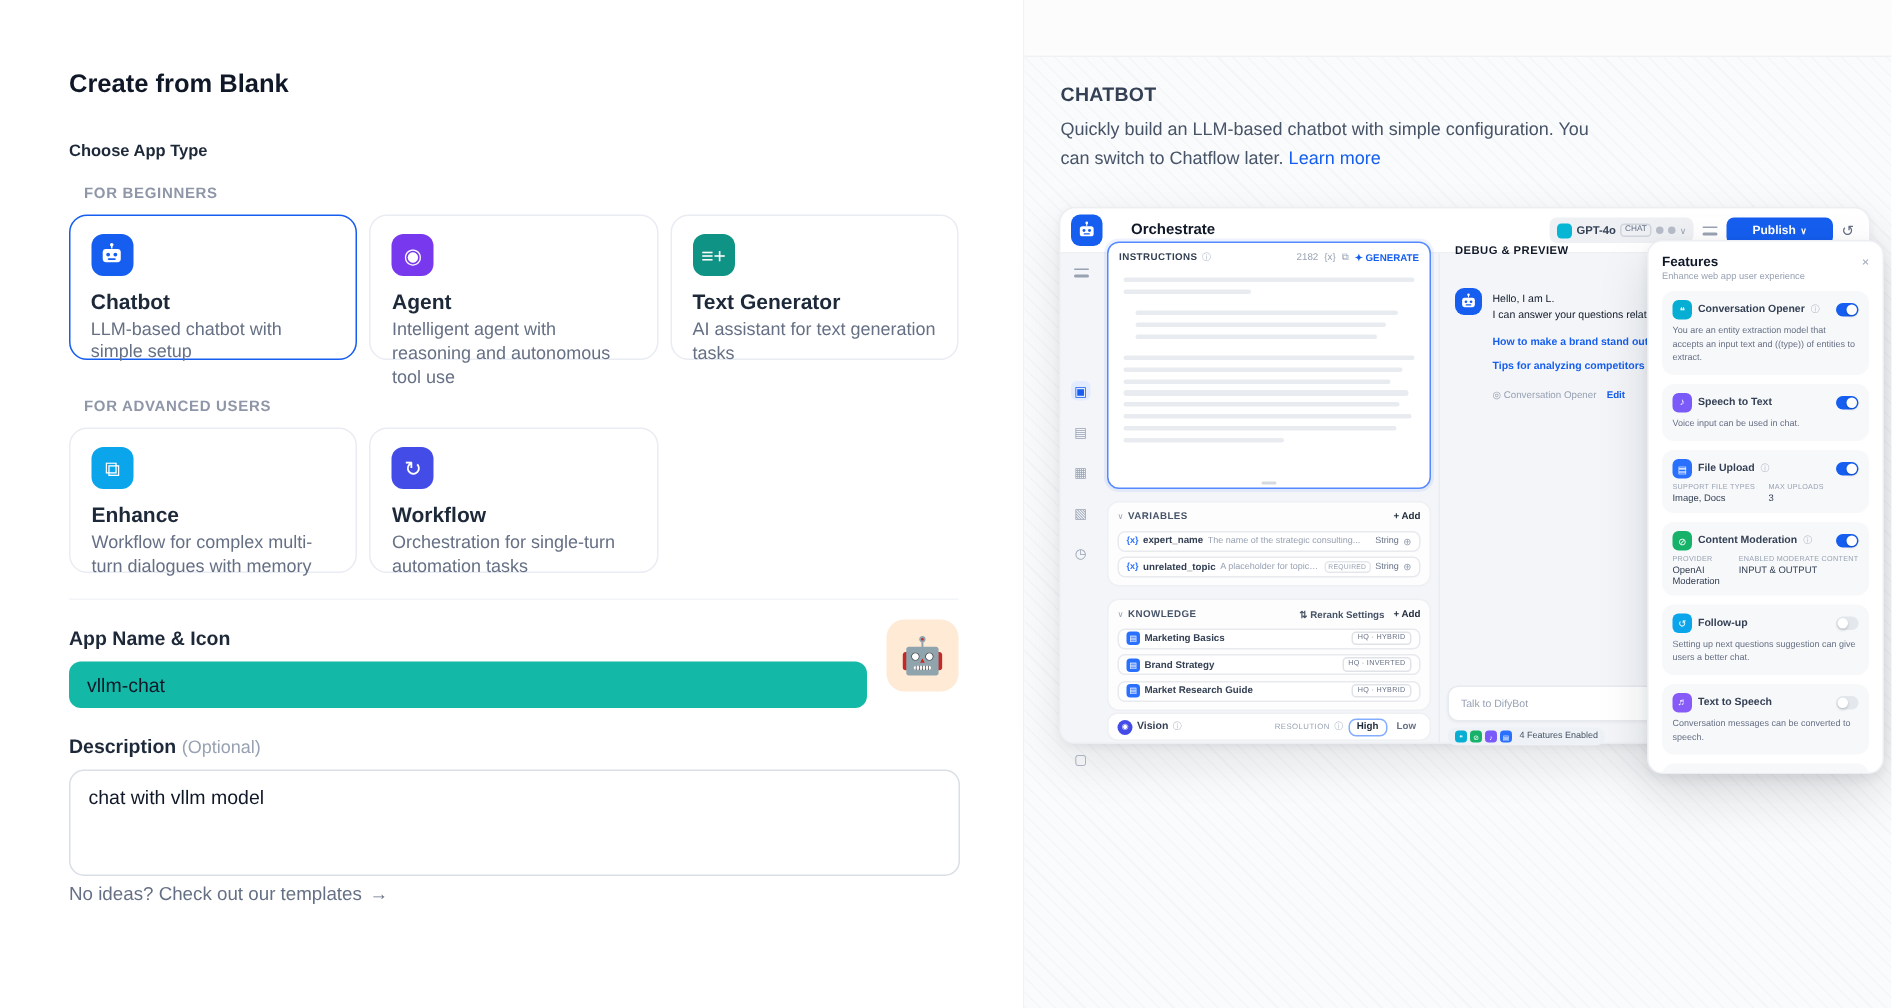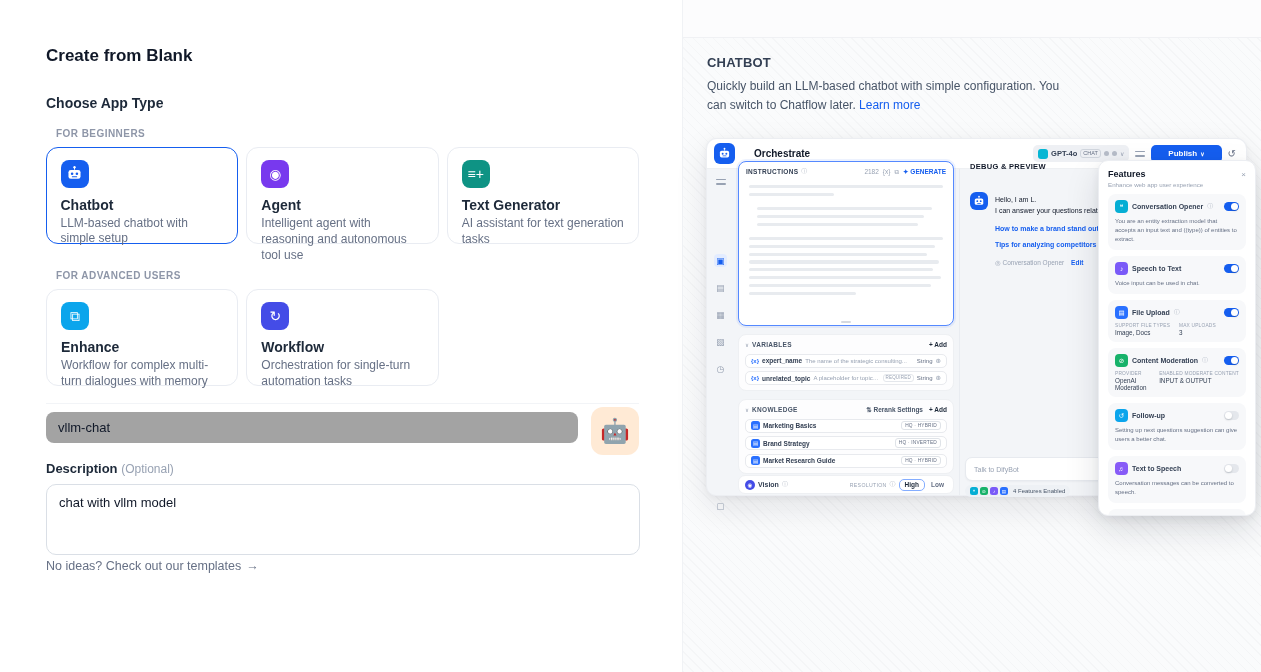--- a/index.html
+++ b/index.html
@@ -4,21 +4,21 @@
 <style>
   * { margin:0; padding:0; box-sizing:border-box; }
   html,body { width:1261px; height:672px; overflow:hidden; background:#fff;
     font-family:"Liberation Sans", sans-serif; color:#101828; }
   .app { position:relative; width:1261px; height:672px; display:flex; }
 
   
   .left-panel { width:683px; height:672px; background:#fff; border-right:1px solid #f0f2f5;
     padding:46px 43px 0 46px; }
   .page-title { font-size:17px; font-weight:700; color:#101828; }
-  .choose-label { margin-top:29px; font-size:14px; font-weight:700; color:#1d2939; }
+  .choose-label { margin-top:29px; font-size:11px; font-weight:700; color:#1d2939; }
   .micro-label { margin-top:17px; font-size:10px; font-weight:600; letter-spacing:.45px;
     color:#8e96a8;margin-left:10px; }
   .cards-row { margin-top:8px; display:flex; gap:8px; }
   .type-card { width:calc((100% - 16px)/3); height:97px; background:#fff; border:1px solid #e9ecf2;
     border-radius:12px; padding:12px 14px; cursor:pointer; }
   .type-card.selected { border:1.5px solid #155eef; padding:11.5px 13.5px; }
   .type-icon { width:28px; height:28px; border-radius:8px; display:flex; align-items:center;
     justify-content:center; color:#fff; font-size:14px; line-height:1; }
   .ti-chatbot { background:#155eef; }
   .ti-agent { background:#7839ee; }
@@ -26,21 +26,21 @@
   .ti-chatflow { background:#0ba5ec; }
   .ti-workflow { background:#444ce7; }
   .type-name { margin-top:9px; font-size:14px; font-weight:700; color:#1d2939; }
   .type-desc { margin-top:3px; font-size:12px; line-height:1.32; color:#667085; }
   .adv-gap { margin-top:26px; }
   .divider { margin-top:17px; border-top:1px solid #f2f4f7; }
   .field-label { margin-top:18px; font-size:13px; font-weight:700; color:#1d2939; }
   .optional { font-weight:400; color:#98a2b3; font-size:12px; }
   .name-section { position:relative; }
   .name-row { margin-top:8px; }
-  .name-input { width:532px; height:31px; background:#a3a3a3; border:none; outline:none;
+  .name-input { width:532px; height:31px; background:#14b8a6; border:none; outline:none;
     border-radius:8px; padding:0 12px; font-size:13px; color:#101828;
     font-family:"Liberation Sans",sans-serif; }
   .app-icon-btn { position:absolute; top:-5px; right:0; width:48px; height:48px;
     background:#ffead5; border-radius:12px; display:flex; align-items:center;
     justify-content:center; font-size:24px; cursor:pointer; }
   .desc-textarea { margin-top:8px; width:594px; height:71px; border:1px solid #dadfe6;
     border-radius:10px; padding:10px 12px; font-size:13px; color:#101828; resize:none;
     outline:none; font-family:"Liberation Sans",sans-serif; background:#fff; }
   .left-footer { display:flex; align-items:center; }
   .templates-link { font-size:12.5px; color:#667085; cursor:pointer; display:flex;
@@ -255,20 +255,21 @@
       <div class="type-card">
         <div class="type-icon ti-workflow">↻</div>
         <div class="type-name">Workflow</div>
         <div class="type-desc">Orchestration for single-turn automation tasks</div>
       </div>
     </div>
 
     <div class="divider"></div>
 
     <div class="name-section">
+      <div class="field-label">App Name &amp; Icon</div>
       <div class="name-row">
         <input class="name-input" type="text" value="vllm-chat" style="">
       </div>
       <div class="app-icon-btn">
         <span>🤖</span>
       </div>
     </div>
 
     <div class="field-label">
       <span>Description</span>

